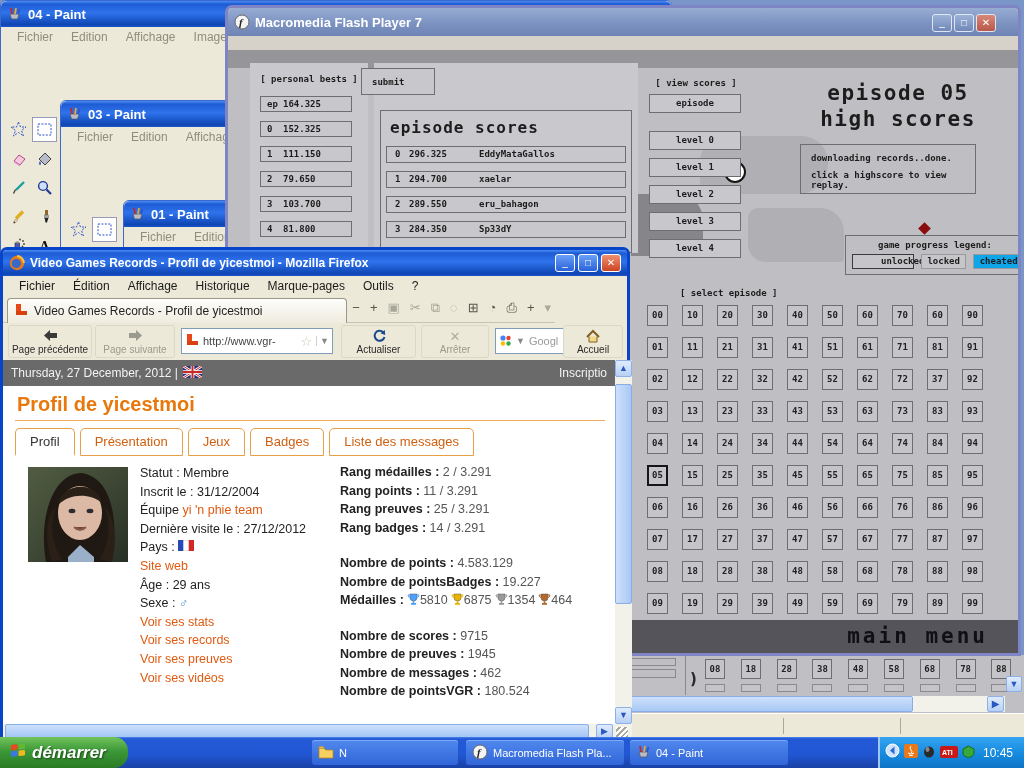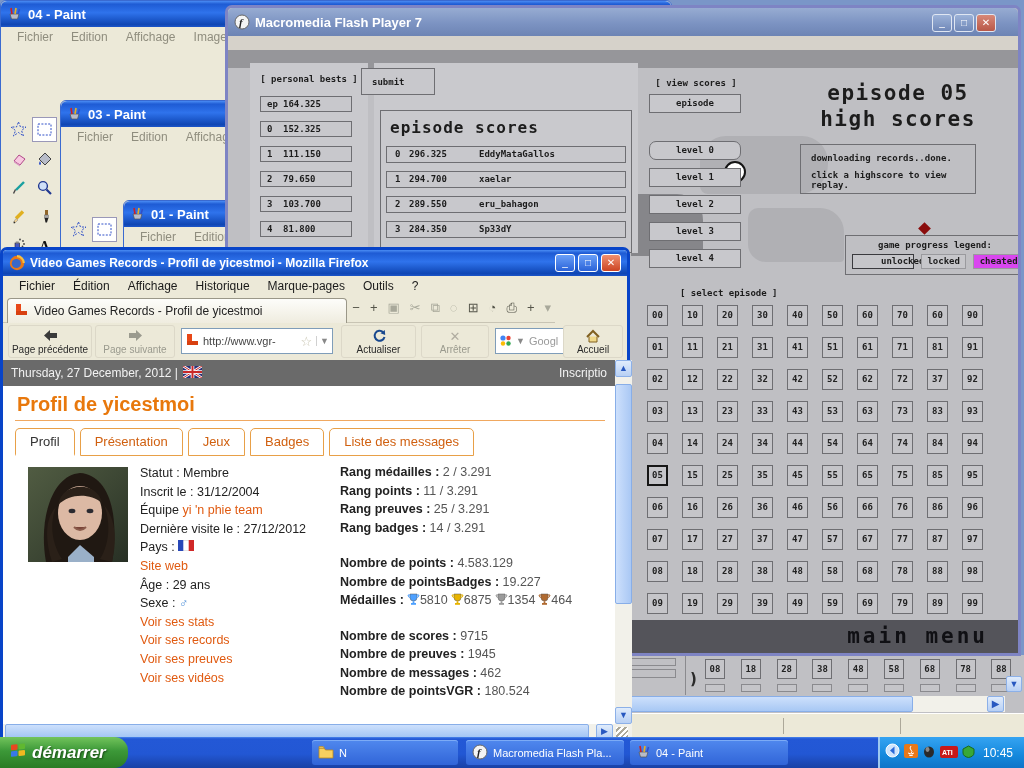--- a/index.html
+++ b/index.html
@@ -378,42 +378,42 @@
           <div class="px fl-box ep-row">
             <span class="r">3</span>
             <span class="s">284.350</span>
             <span>Sp33dY</span>
           </div>
         </div>
 
       <div class="abs px" style="left:420px;top:28px;width:96px;font-size:9px;text-align:center;">[ view scores ]</div>
       <div class="abs" id="vs-btns" style="left:421px;top:44px;display:flex;flex-direction:column;gap:8px;">
           <div class="px fl-box vs-btn">episode</div>
-          <div class="px fl-box vs-btn" style="margin-top: 20px; border-radius: 7px;">level 0</div>
+          <div class="px fl-box vs-btn" style="margin-top: 10px;">level 0</div>
           <div class="px fl-box vs-btn">level 1</div>
           <div class="px fl-box vs-btn">level 2</div>
           <div class="px fl-box vs-btn">level 3</div>
           <div class="px fl-box vs-btn">level 4</div>
         </div>
 
       <div class="abs px" style="left:545px;top:30px;width:250px;font-size:21px;letter-spacing:1.5px;text-align:center;line-height:26px;">
         <div>episode 05</div>
         <div>high scores</div>
       </div>
       <div class="abs px" style="left:572px;top:94px;width:176px;height:50px;border:1px solid #6e6e72;font-size:9px;padding:8px 0 0 10px;">
         <div>downloading records..done.</div>
         <div style="margin-top:7px;">click a highscore to view replay.</div>
       </div>
 
       <div class="abs" style="left:617px;top:185px;width:180px;height:40px;border:1px solid #6e6e72;">
         <div class="px" style="font-size:9px;text-align:center;margin-top:4px;">game progress legend:</div>
         <div id="lg-items" style="display:flex;gap:7px;margin:4px 0 0 6px;">
             <div class="px lg-item" style="width: 62px; background: rgb(198, 198, 202); border: 1px solid rgb(58, 58, 62); padding-left: 28px;">unlocked</div>
             <div class="px lg-item" style="width: 50px; background: rgb(198, 198, 202); border: 1px solid rgb(154, 154, 158);">locked</div>
-            <div class="px lg-item" style="width: 56px; background: #d946ef; border: 1px solid rgb(154, 154, 158);">cheated</div>
+            <div class="px lg-item" style="width: 56px; background: #0ea5e9; border: 1px solid rgb(154, 154, 158);">cheated</div>
           </div>
       </div>
 
       <div class="abs px" style="left:452px;top:238px;font-size:9px;">[ select episode ]</div>
       <div class="abs" id="ep-grid" style="left:419px;top:255px;display:grid;grid-template-columns:repeat(10,35px);grid-auto-rows:32px;">
           <div class="grid-cell">00</div>
           <div class="grid-cell">10</div>
           <div class="grid-cell">20</div>
           <div class="grid-cell">30</div>
           <div class="grid-cell">40</div>

